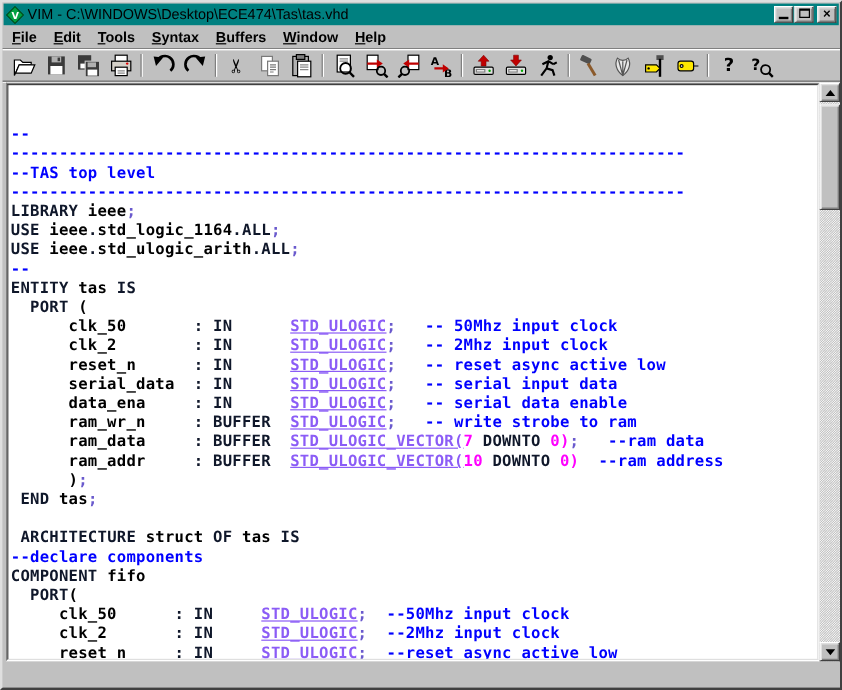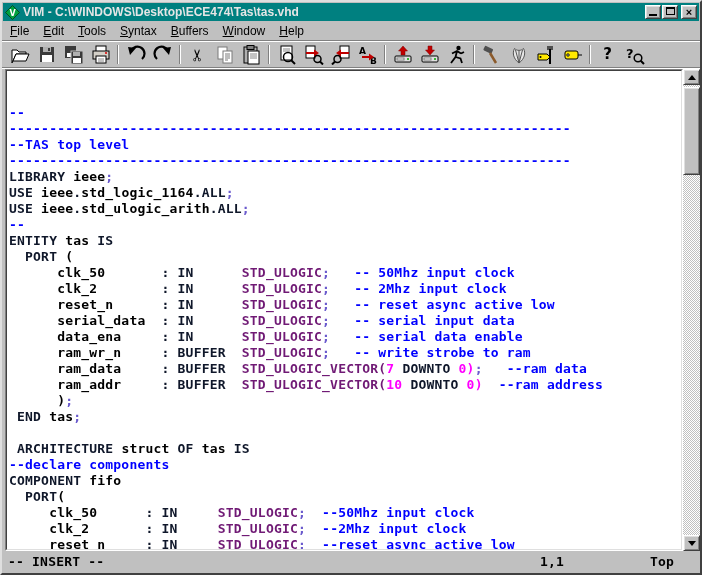--- a/index.html
+++ b/index.html
@@ -5,48 +5,48 @@
   html,body{margin:0;padding:0;background:#555;}
   *{box-sizing:border-box;}
   .window{
     width:702px;height:575px;background:#c0c0c0;position:relative;
     border:2px solid;border-color:#dfdfdf #404040 #404040 #dfdfdf;
     font-family:"Liberation Sans",sans-serif;overflow:hidden;
   }
   
   .titlebar{height:18px;margin:1px 1px 0 1px;background:#008080;display:flex;align-items:center;padding:0 2px;}
   .vimlogo{width:15px;height:15px;flex:0 0 15px;margin-right:3px;}
-  .title-text{flex:1;color:#e5e5e5;font-size:12px;font-weight:bold;white-space:nowrap;overflow:hidden;}
+  .title-text{flex:1;color:#000000;font-size:12px;font-weight:normal;white-space:nowrap;overflow:hidden;}
   .winbtns{display:flex;align-items:center;}
   .wbtn{width:16px;height:14px;margin-left:1px;background:#c0c0c0;border:1px solid;border-color:#ffffff #404040 #404040 #ffffff;box-shadow:inset 1px 1px 0 #dfdfdf,inset -1px -1px 0 #808080;display:flex;align-items:flex-end;justify-content:center;padding:0 0 2px 0;cursor:default;}
   .wbtn.close{margin-left:3px;align-items:center;padding:0;font-size:11px;font-weight:bold;line-height:1;}
   .glyph-min{width:8px;height:2px;background:#000;}
   .glyph-max{width:9px;height:8px;border:1px solid #000;border-top:2px solid #000;margin-bottom:1px;}
   
-  .menubar{height:19px;display:flex;align-items:center;padding-left:1px;font-size:12px;color:#000;}
+  .menubar{height:19px;display:flex;align-items:center;padding-left:1px;font-size:12px;color:#000;font-weight:bold;}
   .menu-item{padding:2px 7px;}
   .menu-item u{text-decoration:underline;}
   
   .hdiv{height:2px;background:linear-gradient(#808080 50%,#ffffff 50%);}
   
   .toolbar{height:25px;display:flex;align-items:center;padding-left:4px;}
   .tbtn{width:27px;height:23px;border:none;background:transparent;display:flex;align-items:center;justify-content:center;padding:0;cursor:default;}
   .tsep{width:2px;height:19px;border-left:1px solid #808080;border-right:1px solid #ffffff;margin:0 3px;}
   .uglyph{font-family:"DejaVu Sans",sans-serif;font-size:16px;font-weight:bold;color:#000;line-height:1;}
   .rotcut{display:inline-block;transform:rotate(-90deg);}
   .qm{font-size:15px;}
   
   .editor-row{display:flex;margin:0 0 0 3px;height:482px;}
   .editor-outer{flex:1;border:1px solid;border-color:#808080 #ffffff #ffffff #808080;background:#fff;position:relative;}
   .editor-inner{position:absolute;inset:0;border:1px solid;border-color:#404040 #dfdfdf #dfdfdf #404040;overflow:hidden;background:#ffffff;padding:2px 0 0 2px;}
   .code{font-family:"DejaVu Sans Mono",monospace;font-weight:bold;font-size:13px;line-height:16px;letter-spacing:0.2px;white-space:pre;color:#000;}
   .line{height:16px;}
   .c-com{color:#0000ff;}
   .c-kw{color:#0f172a;}
-  .c-ty{color:#701a75;}
+  .c-ty{color:#8b5cf6;text-decoration:underline;}
   .c-num{color:#ff00ff;}
   .c-spc{color:#6a5acd;}
   .c-nor{color:#000000;}
   
   .vscroll{width:17px;flex:0 0 17px;position:relative;background-color:#c0c0c0;background-image:linear-gradient(45deg,#ffffff 25%,transparent 25%,transparent 75%,#ffffff 75%),linear-gradient(45deg,#ffffff 25%,transparent 25%,transparent 75%,#ffffff 75%);background-size:2px 2px;background-position:0 0,1px 1px;}
   .sb-btn{position:absolute;left:0;width:17px;height:16px;background:#c0c0c0;border:1px solid;border-color:#ffffff #404040 #404040 #ffffff;box-shadow:inset 1px 1px 0 #dfdfdf,inset -1px -1px 0 #808080;display:flex;align-items:center;justify-content:center;}
   .sb-up{top:0;}
   .sb-down{bottom:0;}
   .tri-up{width:0;height:0;border-left:4px solid transparent;border-right:4px solid transparent;border-bottom:5px solid #000;}
   .tri-down{width:0;height:0;border-left:4px solid transparent;border-right:4px solid transparent;border-top:5px solid #000;}
@@ -274,19 +274,14 @@
       <div class="sb-btn sb-up">
           <span class="tri-up"></span>
         </div>
       <div class="sb-thumb"></div>
       <div class="sb-btn sb-down">
           <span class="tri-down"></span>
         </div>
     </div>
   </div>
 
-  <div class="statusbar">
-    <span class="st-mode">-- INSERT --</span>
-    <span class="st-pos">1,1</span>
-    <span class="st-scroll">Top</span>
-  </div>
 
 </div>
 
 </body></html>

